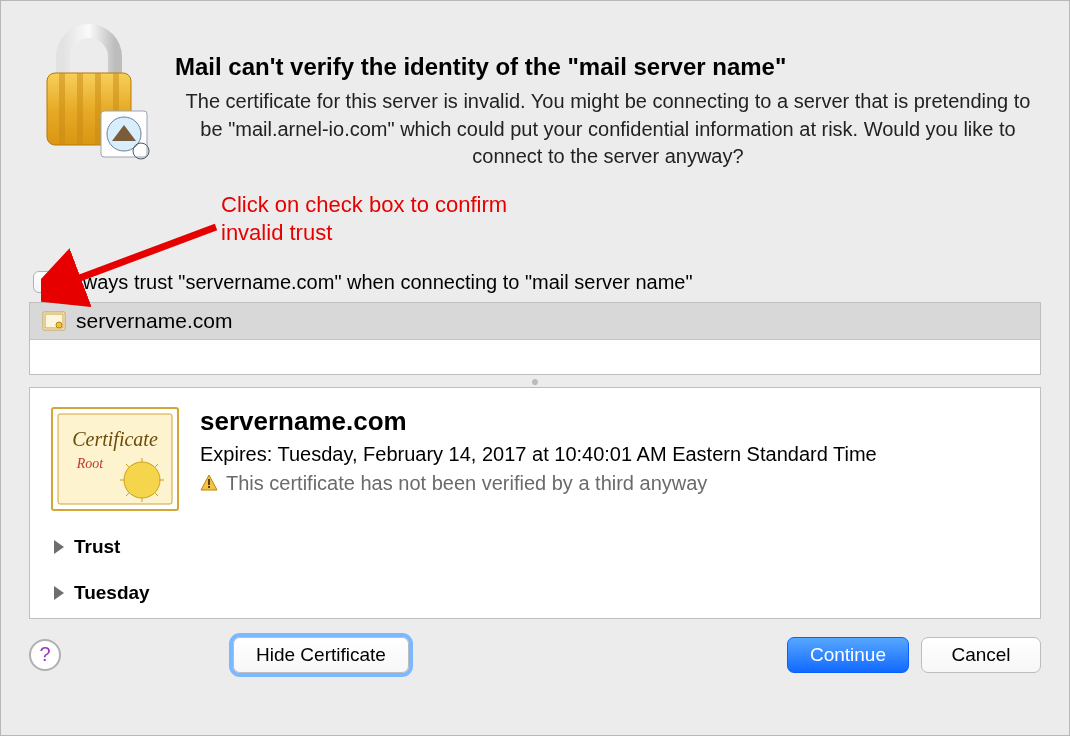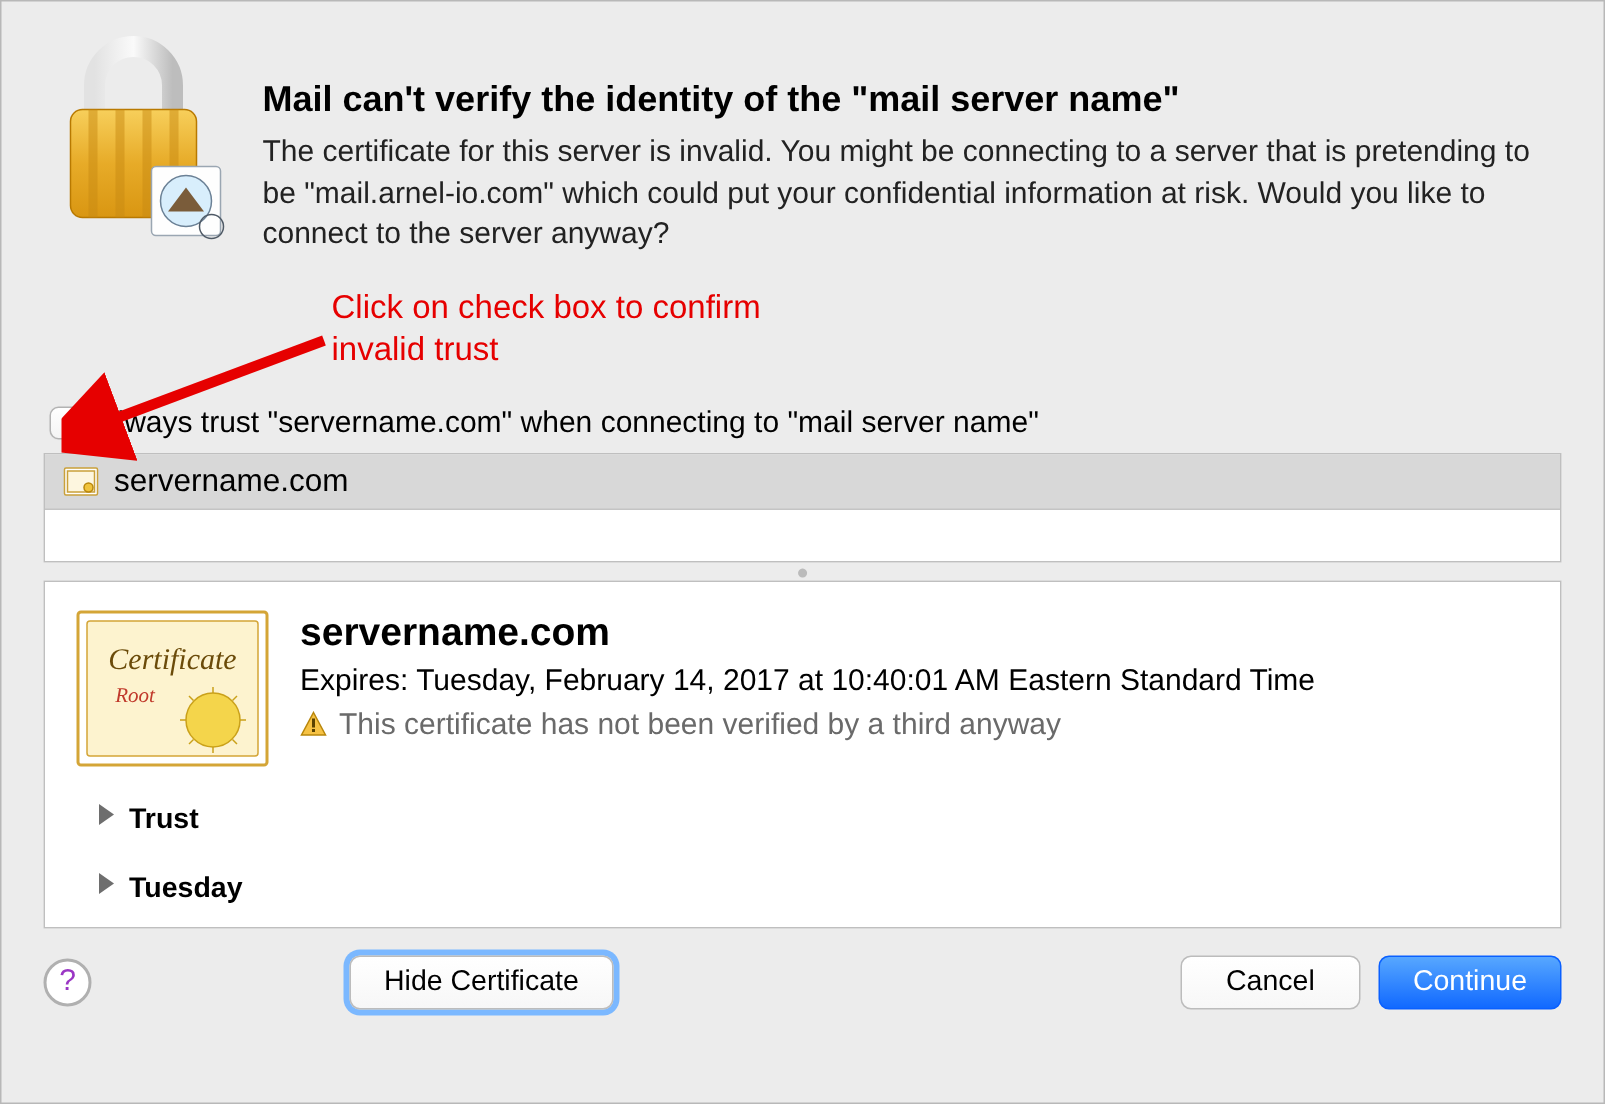--- a/index.html
+++ b/index.html
@@ -24,21 +24,21 @@
     margin-bottom: 6px;
   }
   .lock-col { width: 122px; flex: 0 0 122px; }
   .lock-icon { width: 122px; height: 140px; position: relative; }
   .msg-col { flex: 1; padding-top: 18px; }
   .msg-title {
     font-size: 24px; font-weight: 700; color: #000;
     margin: 12px 0 6px 0; line-height: 1.3;
   }
   .msg-body {
-    font-size: 20px; color: #222; line-height: 1.38; margin: 0;
+    font-size: 20px; color: #222; line-height: 1.38; margin: 0; text-align: center;
   }
 
   
   .annotation {
     position: absolute; left: 60px; top: 190px;
     width: 520px; pointer-events: none;
   }
   .annot-text {
     position: absolute; left: 160px; top: 0;
     color: #e60000; font-size: 22px; line-height: 1.25;
@@ -79,22 +79,22 @@
   }
   .detail-top { display:flex; gap:20px; }
   .cert-badge { width: 130px; height: 106px; flex: 0 0 130px; }
   .detail-texts { flex:1; }
   .cert-name { font-size: 26px; font-weight: 700; margin: 0 0 6px 0; }
   .cert-line { font-size: 20px; color: #000; margin: 0 0 4px 0; }
   .warn-line { font-size: 20px; color: #6a6a6a; margin-top: 6px; display:flex; align-items:center; gap:8px; }
   .warn-tri { width:18px; height:18px; }
 
   .expand-row {
-    display: flex; align-items: flex-start; gap: 10px; font-size: 19px; font-weight: 700;
-    color:#000; margin-left: 16px; margin-top: 4px;
+    display: flex; align-items: center; gap: 10px; font-size: 19px; font-weight: 700;
+    color:#000; margin-left: 4px; margin-top: 4px;
   }
   .disclosure {
     width:0; height:0; border-top:7px solid transparent; border-bottom:7px solid transparent;
     border-left:10px solid #6e6e6e;
   }
 
   .footer-row {
     display: flex; align-items: center; margin-top: 18px; gap: 12px;
   }
   .help-circle {
@@ -241,21 +241,21 @@
   <div class="footer-row">
     <div class="help-circle">
       <span>?</span>
     </div>
     <div class="hide-cert-wrap">
       <div class="mac-btn focus-ring">
         <span>Hide Certificate</span>
       </div>
     </div>
     <div class="spacer"></div>
+    <div class="mac-btn primary">
+      <span>Continue</span>
+    </div>
     <div class="mac-btn">
       <span>Cancel</span>
     </div>
-    <div class="mac-btn primary">
-      <span>Continue</span>
-    </div>
   </div>
 
 </div>
 
 </body></html>

